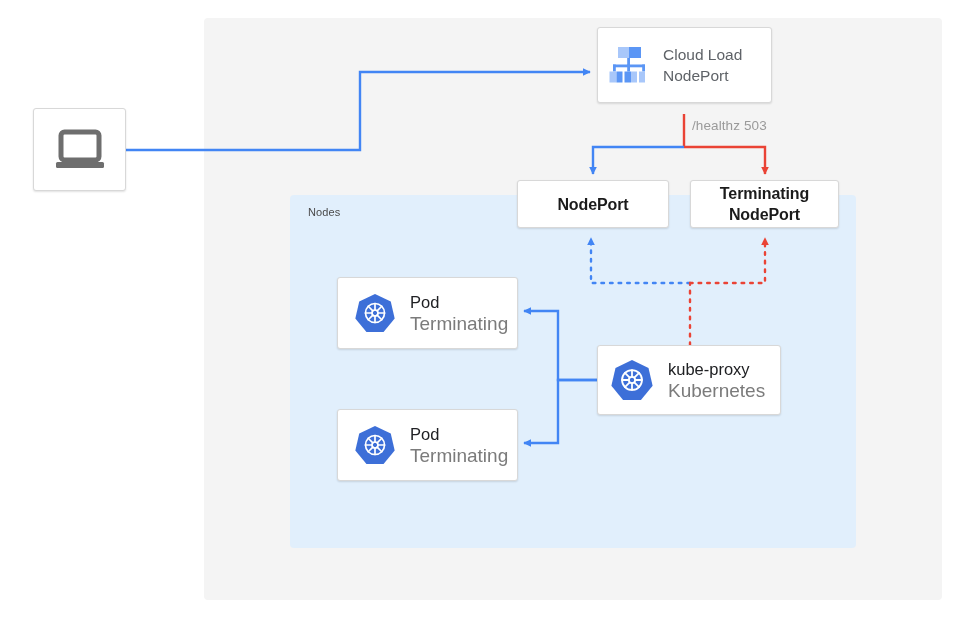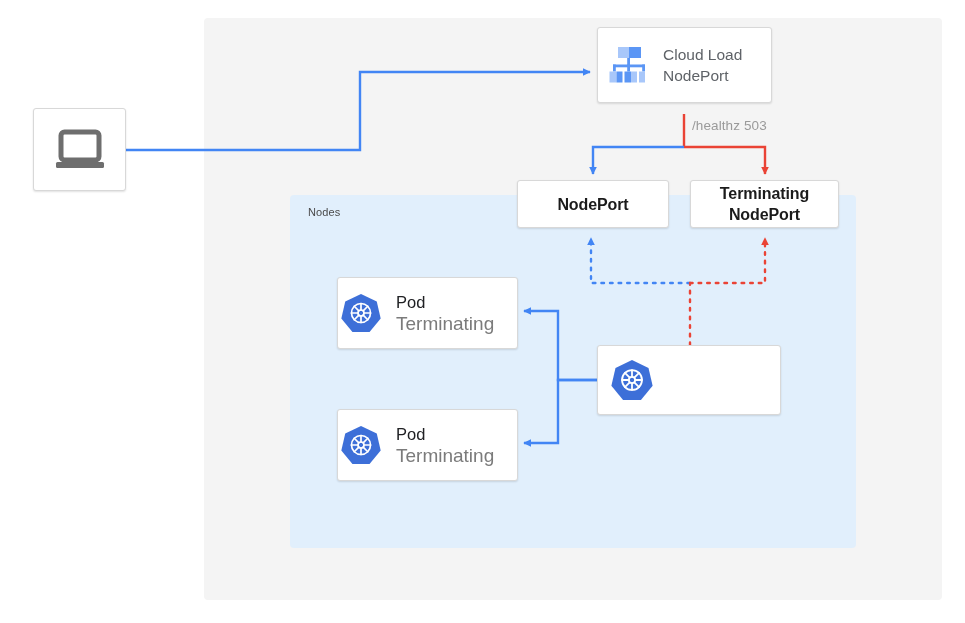--- a/index.html
+++ b/index.html
@@ -78,21 +78,21 @@
     text-align: center;
     line-height: 21px;
     letter-spacing: -.1px;
   }
 
   
   .card-pod {
     left: 337px;
     width: 181px; height: 72px;
     display: flex; align-items: center;
-    padding-left: 2px;
+    padding-left: 16px;
   }
   .card-pod.pod1 { top: 277px; }
   .card-pod.pod2 { top: 409px; }
 
   
   .card-kubeproxy {
     left: 597px; top: 345px;
     width: 184px; height: 70px;
     display: flex; align-items: center;
     padding-left: 12px;
@@ -263,13 +263,17 @@
         <line x1="32" y1="36.6" x2="32" y2="46.5"></line>
         <line x1="17.5" y1="32" x2="27.4" y2="32"></line>
         <line x1="36.6" y1="32" x2="46.5" y2="32"></line>
         <line x1="21.7" y1="21.7" x2="28.7" y2="28.7"></line>
         <line x1="35.3" y1="35.3" x2="42.3" y2="42.3"></line>
         <line x1="42.3" y1="21.7" x2="35.3" y2="28.7"></line>
         <line x1="28.7" y1="35.3" x2="21.7" y2="42.3"></line>
       </g>
     </svg>
   </span>
+  <div class="k8s-text">
+    <div class="k8s-title">kube-proxy</div>
+    <div class="k8s-sub">Kubernetes</div>
+  </div>
 </div>
 
 </body></html>

